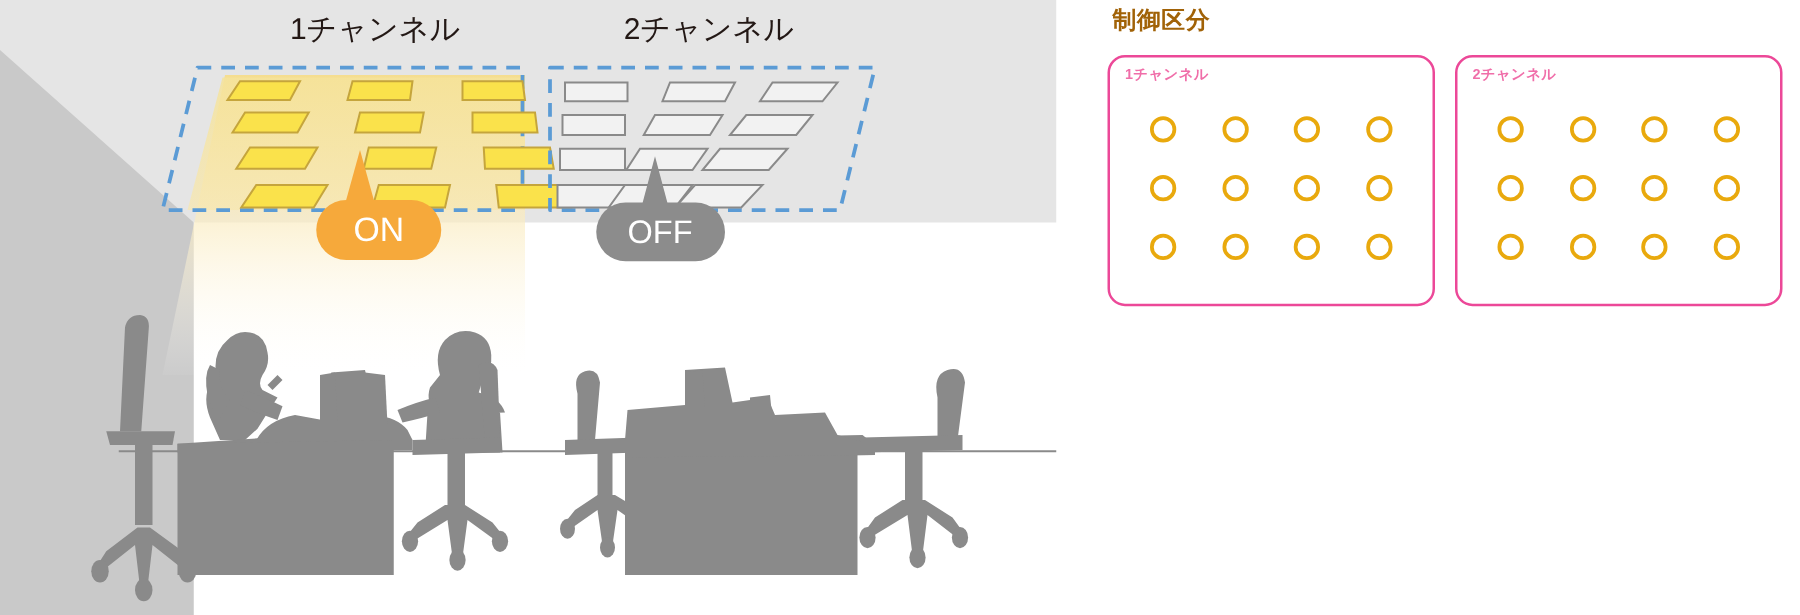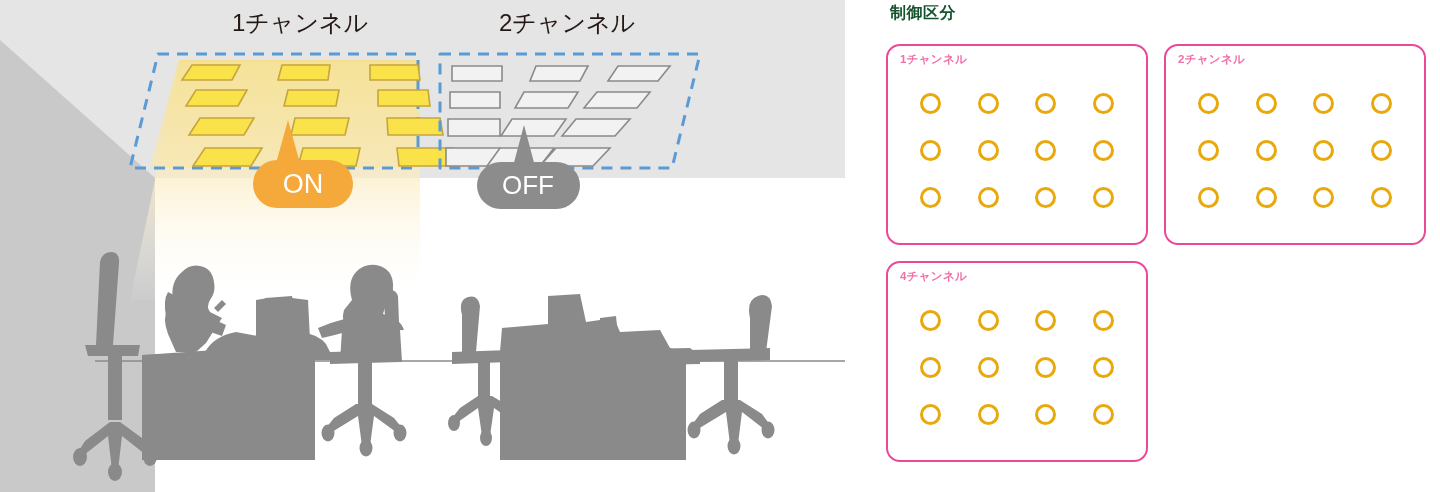--- a/index.html
+++ b/index.html
@@ -13,21 +13,21 @@
   #root{position:relative;width:1440px;height:492px;}
 
   
   #scene{position:absolute;left:0;top:0;width:860px;height:492px;}
   #scene svg{display:block;}
 
   
   #control{position:absolute;left:886px;top:0;width:554px;height:492px;}
   #control-title{
     position:absolute;left:4px;top:3px;
-    font-size:16px;font-weight:bold;color:#14532d;
+    font-size:19px;font-weight:bold;color:#a16207;
     letter-spacing:.5px;white-space:nowrap;
   }
   .ch-grid{
     position:absolute;left:0;top:44px;width:540px;height:440px;
     display:grid;
     grid-template-columns:262px 262px;
     grid-template-rows:201px 201px;
     column-gap:16px;row-gap:16px;
   }
   .ch-box{
@@ -250,33 +250,16 @@
           <div class="dot"></div>
           <div class="dot"></div>
           <div class="dot"></div>
           <div class="dot"></div>
           <div class="dot"></div>
           <div class="dot"></div>
         </div>
       </div>
 
 
-      <div class="ch-box">
-        <div class="ch-label">4チャンネル</div>
-        <div class="dot-grid">
-          <div class="dot"></div>
-          <div class="dot"></div>
-          <div class="dot"></div>
-          <div class="dot"></div>
-          <div class="dot"></div>
-          <div class="dot"></div>
-          <div class="dot"></div>
-          <div class="dot"></div>
-          <div class="dot"></div>
-          <div class="dot"></div>
-          <div class="dot"></div>
-          <div class="dot"></div>
-        </div>
-      </div>
 
     </div>
   </div>
 </div>
 
 </body></html>

